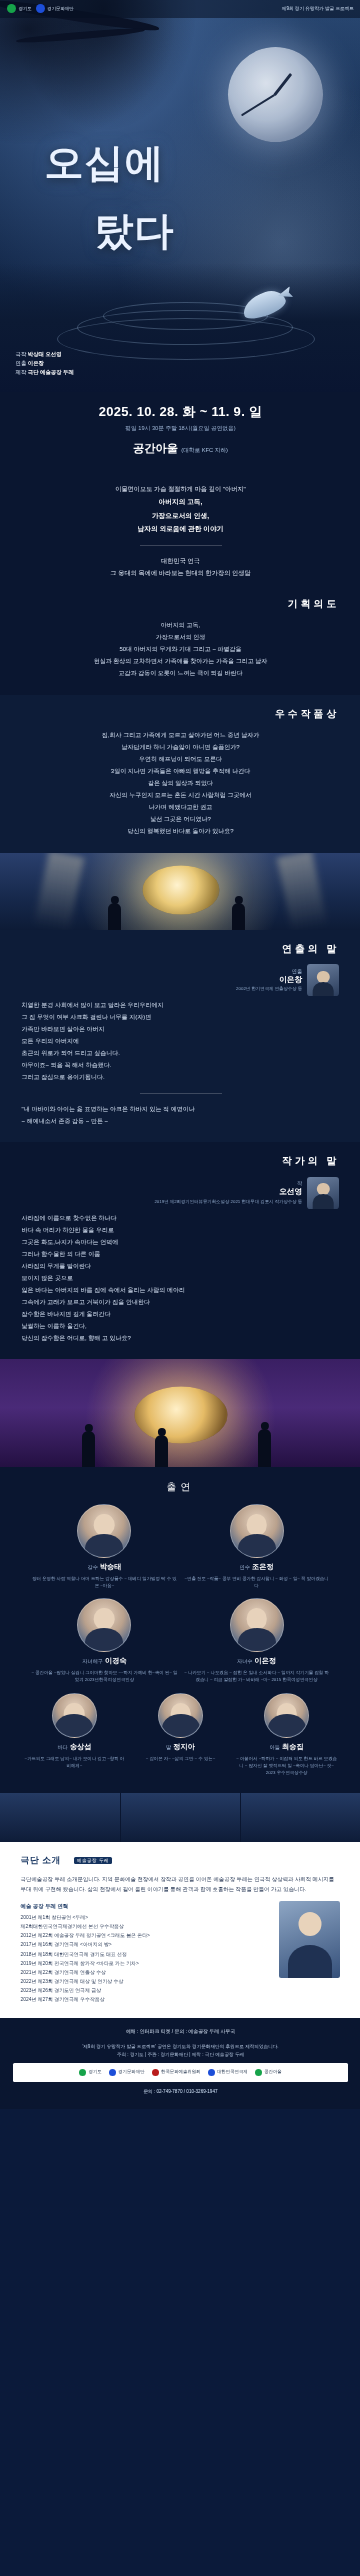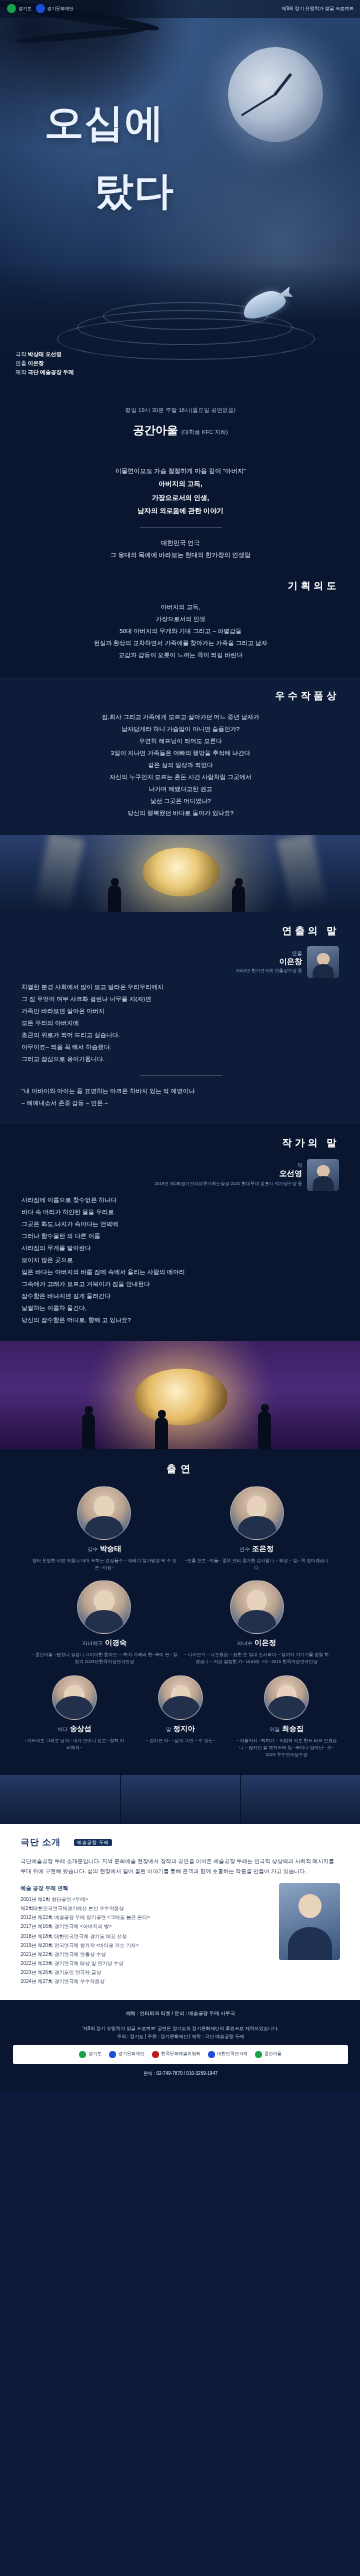--- a/index.html
+++ b/index.html
@@ -72,21 +72,21 @@
   }
 
   .hero-title {
     position: absolute; left: 17.5px; top: 101px; z-index: 4;
     font-family: "Liberation Serif", serif;
     font-size: 39px; line-height: 1.12; font-weight: 700;
     color: #eaf2ff;
     text-shadow: 0 2.1px 9.3px rgba(0,0,0,.6), 0 0 16.5px rgba(120,170,230,.35);
     letter-spacing: 1px;
   }
-  .hero-title .l2 { margin-left: 27px; }
+  .hero-title .l2 { margin-left: 27px; margin-top: 40px; }
   .hero-title .l3 { margin-left: 8.2px; }
   .hero-title .l4 { margin-left: 77px; margin-top: 24px; }
 
   .topbar {
     position: absolute; top: 0; left: 0; right: 0; height: 17.5px; z-index: 6;
     background: rgba(6,14,32,0.55);
     display: flex; align-items: center; justify-content: space-between;
     padding: 0 7.2px; font-size: 4.6px; color: #cfe0f5;
   }
   .topbar .logos { display: flex; align-items: center; gap: 4.1px; }
@@ -198,21 +198,21 @@
     width: 38px; height: 28px; border-radius: 50% 50% 0 0; background:#23304c;
   }
   .cast-photo::before {
     content:""; position:absolute; left:50%; top:9.3px; transform:translateX(-50%);
     width: 20.6px; height: 21.6px; border-radius:50%; background:#e7d2bb;
   }
   .cast-photo.small { width: 45px; height: 45px; }
   .cast-role { font-size: 5.2px; color:#9fb6d6; }
   .cast-role b { color:#ffffff; font-size: 7.2px; margin-left:2.1px; }
   .cast-sub { font-size: 4.4px; color:#8da6c8; line-height:1.6; margin-top:2.6px; }
-  .cast-title { text-align:center; font-size: 9.8px; font-weight:700; letter-spacing: 4.1px; color:#fff; margin-bottom: 10.3px; }
+  .cast-title { text-align:center; font-size: 9.8px; font-weight:400; letter-spacing: 4.1px; color:#fff; margin-bottom: 10.3px; }
 
   
   .white {
     background: #ffffff; color: #1d2b45; padding: 12.4px 20.6px 14.4px;
   }
   .white h3 {
     font-size: 8.8px; font-weight:700; color:#14325e; margin-bottom: 7.2px; letter-spacing: 0.5px;
     display:flex; align-items:center; gap:13px;
   }
   .white h3 .tag { font-size:4.6px; background:#14325e; color:#fff; padding:1px 3.1px; border-radius:1.5px; font-weight:400; }
@@ -285,20 +285,21 @@
       <div><span>극작</span>
         <b>박상태 오선영</b></div>
       <div><span>연출</span>
         <b>이은창</b></div>
       <div><span>제작</span>
         <b>극단 예술공장 두레</b></div>
     </div>
   </div>
 
   <div class="date-band">
+    <div class="date-main">2025. 10. 28. 화 ~ 11. 9. 일</div>
     <div class="date-sub">평일 19시 30분 주말 18시(월요일 공연없음)</div>
     <div class="venue">
       <span>공간아울</span><small>(대학로 KFC 지하)</small>
     </div>
   </div>
 
   <div class="lead">
     <div>이물면이모도 가슴 절절하게 마음 깊이 "아버지"</div>
     <div class="big">아버지의 고독,</div>
     <div class="big">가장으로서의 인생,</div>

